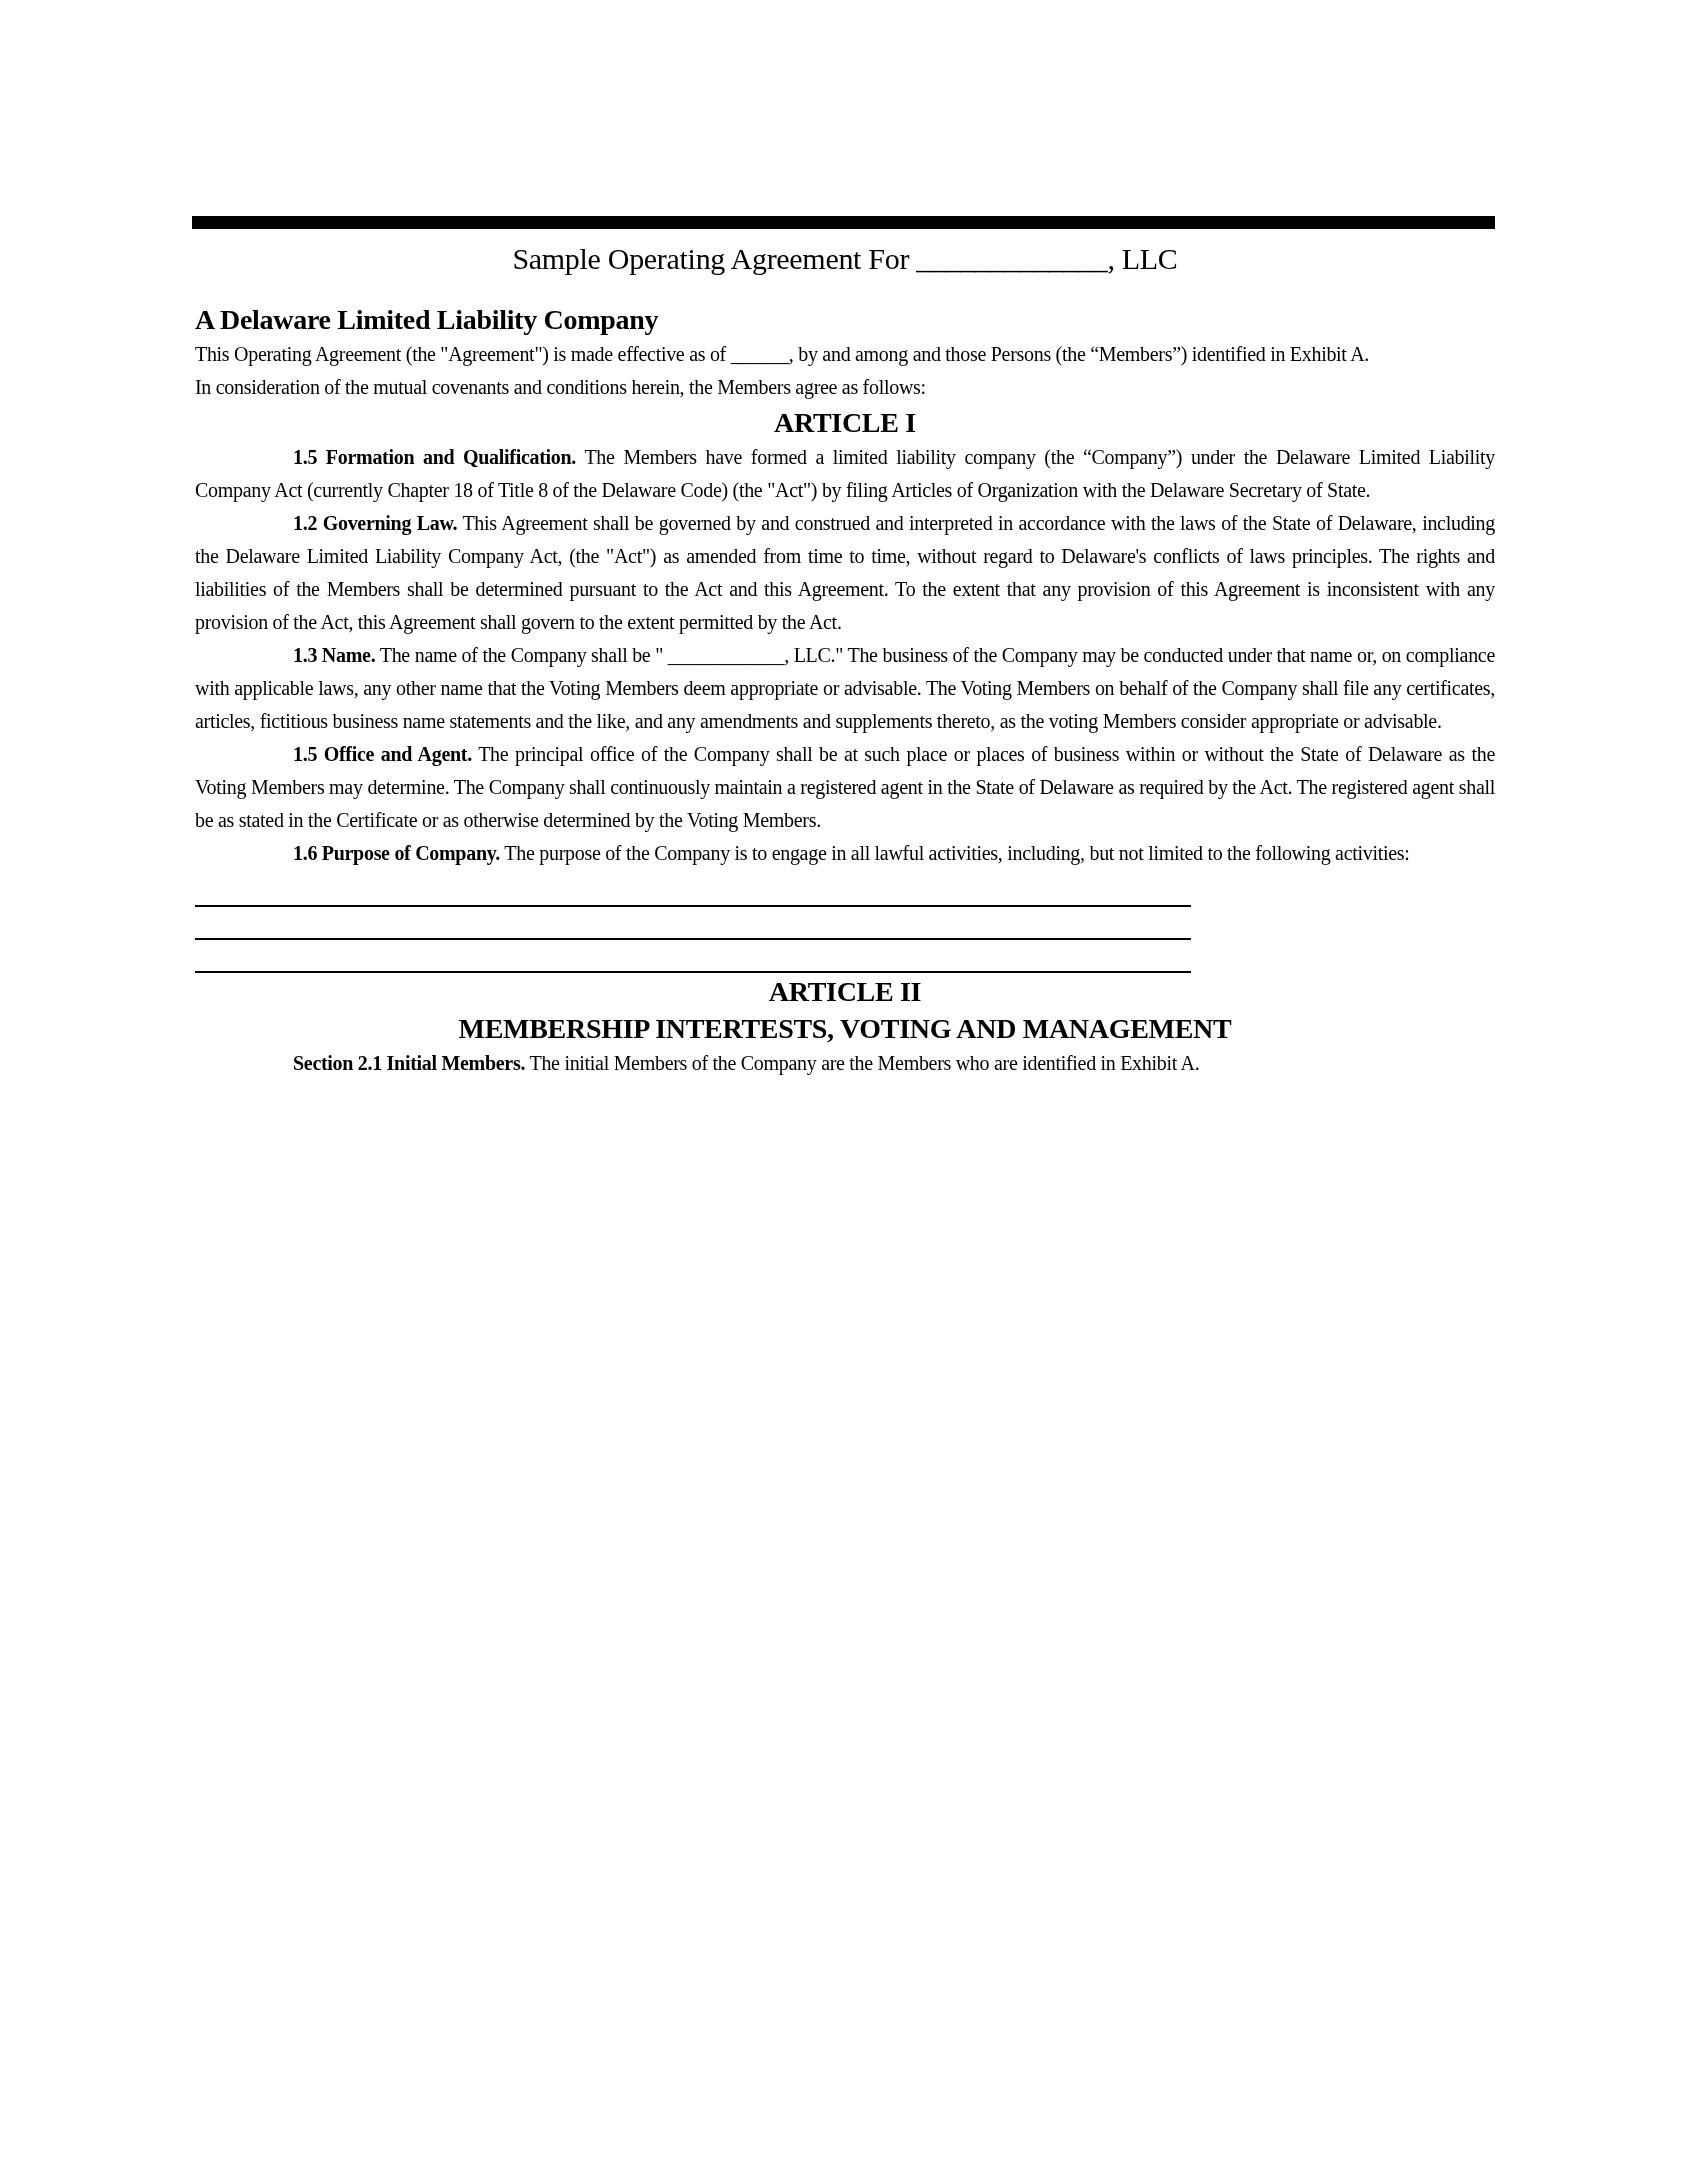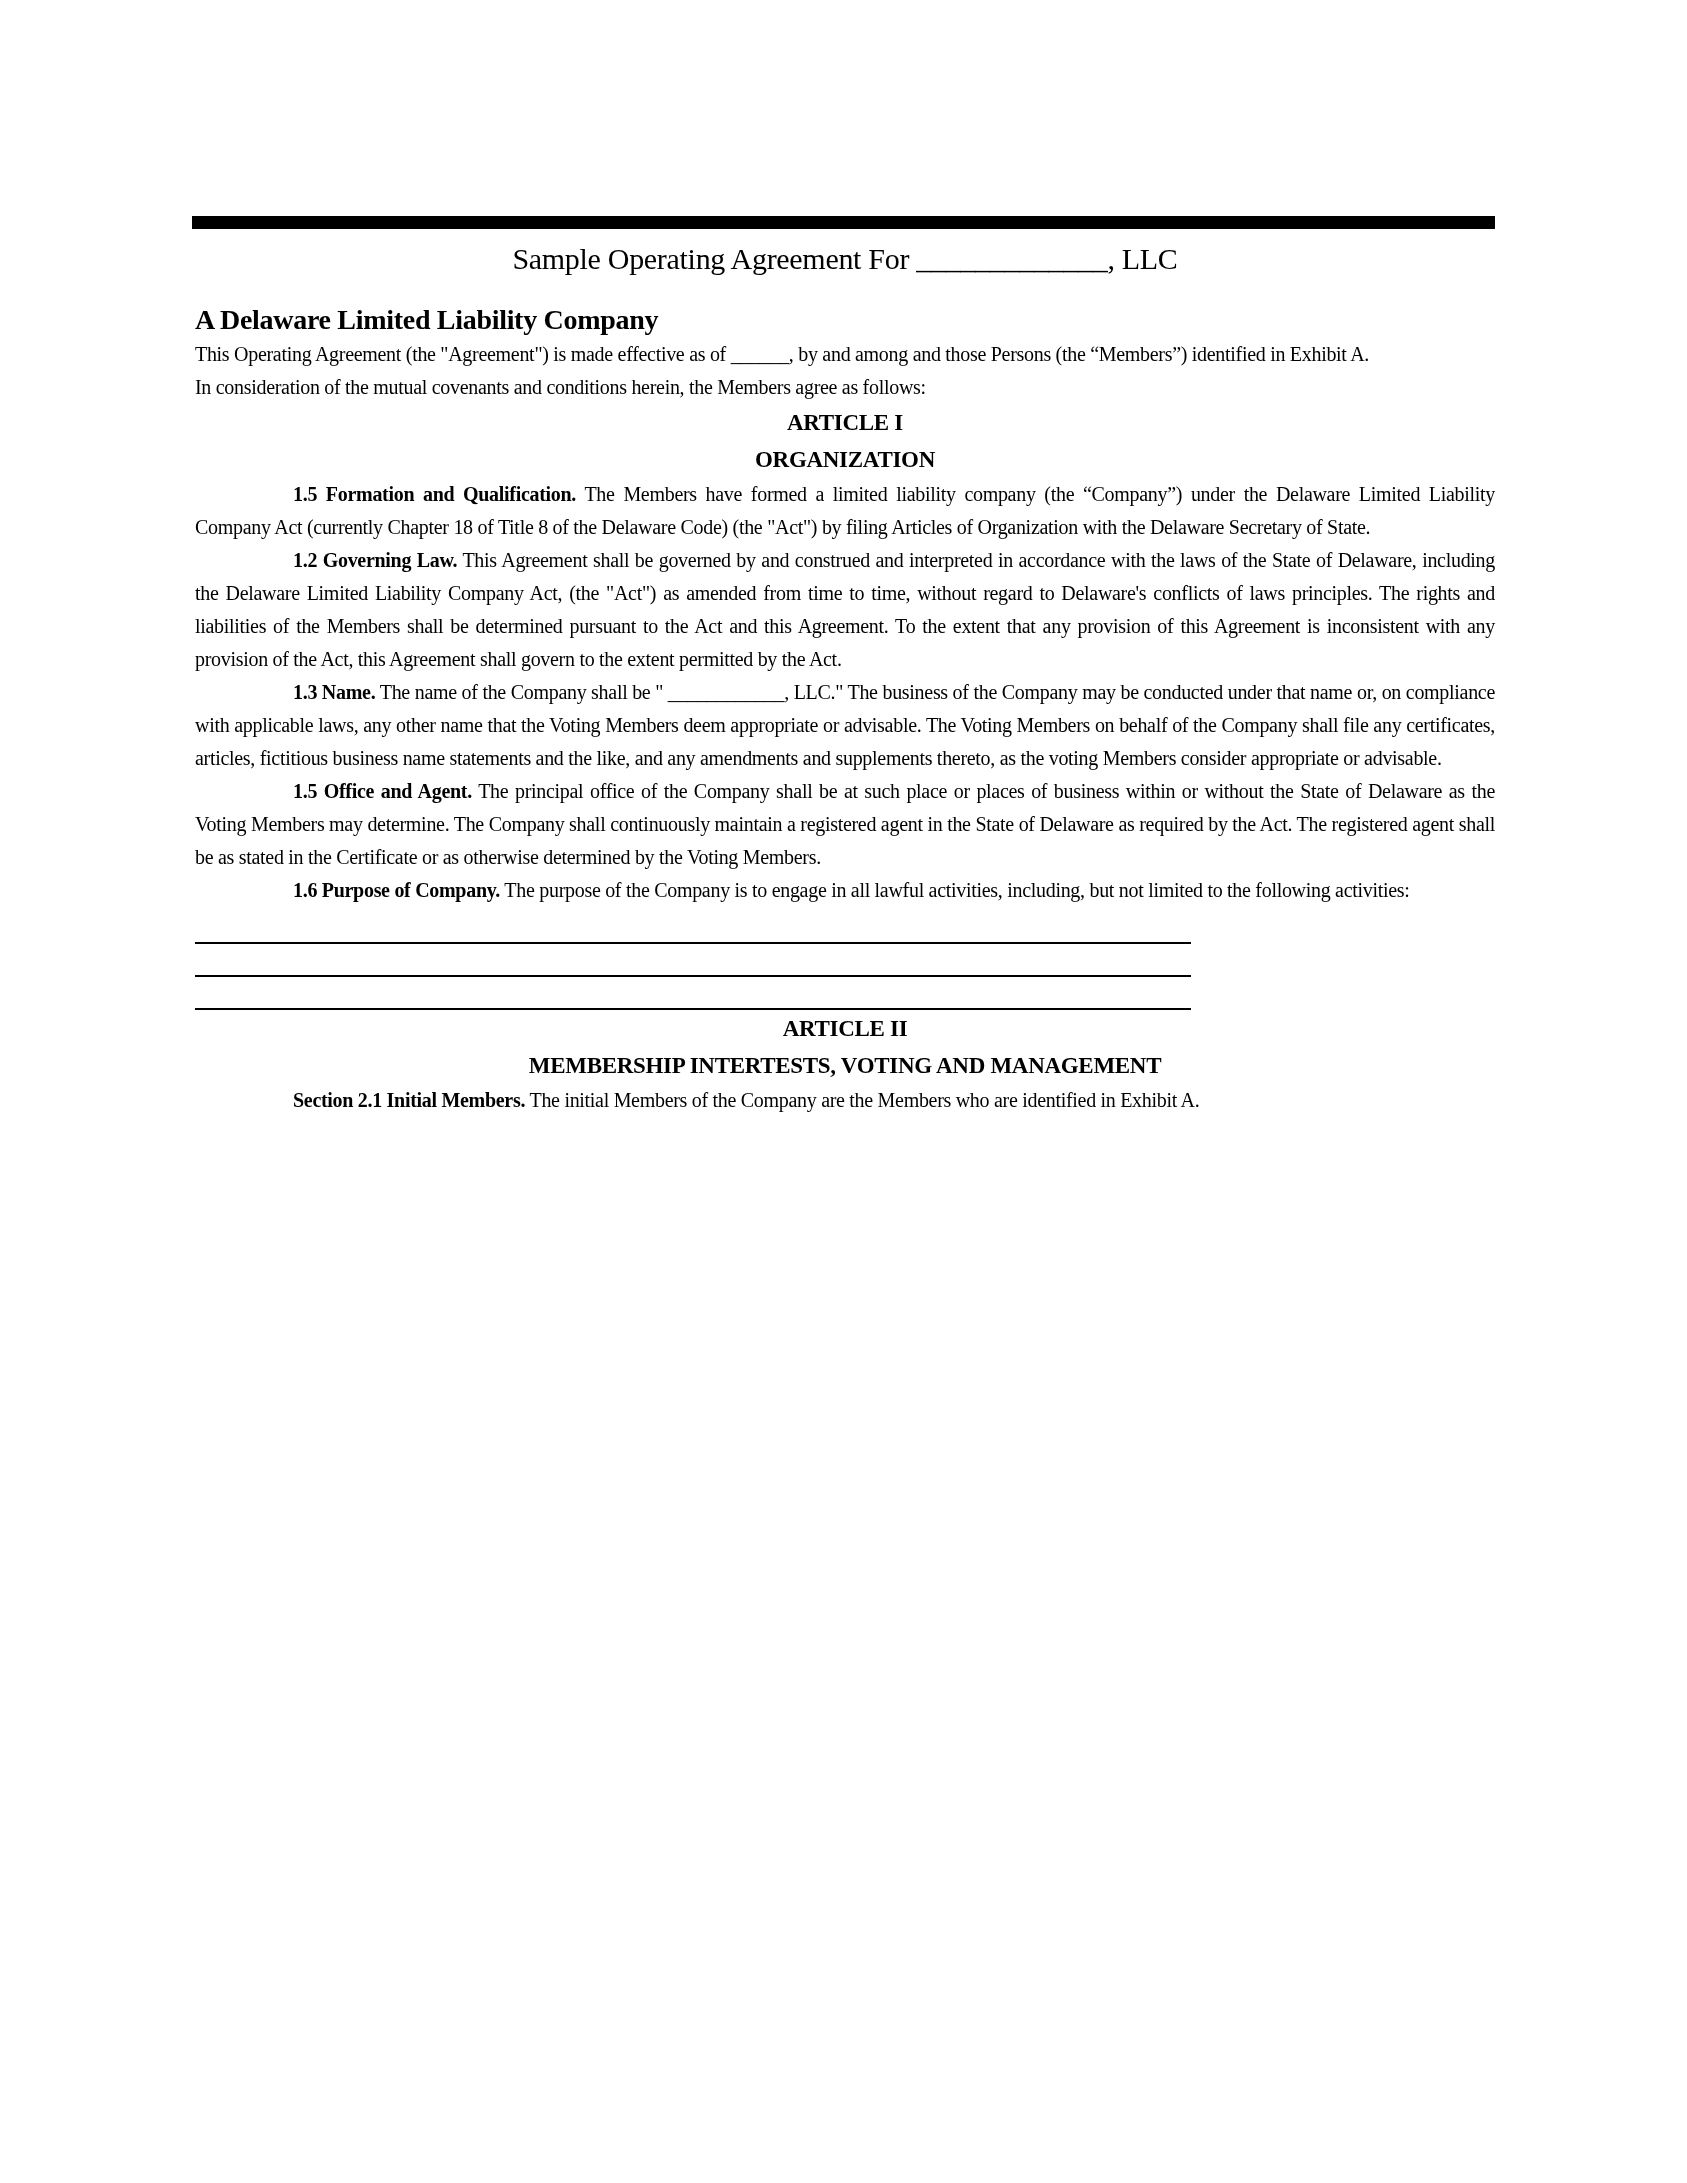--- a/index.html
+++ b/index.html
@@ -47,21 +47,21 @@
     text-align: justify;
     margin: 0;
   }
   p.sec-par {
     text-indent: 98px;
   }
   .lead {
     font-weight: bold;
   }
   h3.article-heading {
-    font-size: 23px;
+    font-size: 28px;
     line-height: 37px;
     font-weight: bold;
     text-align: center;
     margin: 0;
     letter-spacing: -0.3px;
   }
   .fill-line {
     width: 996px;
     height: 33px;
     border-bottom: 2.6px solid #000000;
@@ -89,21 +89,20 @@
   <h1 class="doc-title">Sample Operating Agreement For _____________, LLC</h1>
 
   <h2 class="doc-subtitle">A Delaware Limited Liability Company</h2>
 
   <p class="body-par mt-24">This Operating Agreement (the "Agreement") is made effective as of ______, by and among and those Persons (the “Members”) identified in Exhibit A.</p>
 
   <p class="body-par mt-21">In consideration of the mutual covenants and conditions herein, the Members agree as follows:</p>
 
   <h3 class="article-heading mt-66">ARTICLE I</h3>
 
-  <h3 class="article-heading mt-19">ORGANIZATION</h3>
 
   <p class="body-par sec-par mt-26"><span class="lead">1.5 Formation and Qualification.</span> <span>The Members have formed a limited liability company (the “Company”) under the Delaware Limited Liability Company Act (currently Chapter 18 of Title 8 of the Delaware Code) (the "Act") by filing Articles of Organization with the Delaware Secretary of State.</span></p>
 
   <p class="body-par sec-par mt-29"><span class="lead">1.2 Governing Law.</span> <span>This Agreement shall be governed by and construed and interpreted in accordance with the laws of the State of Delaware, including the Delaware Limited Liability Company Act, (the "Act") as amended from time to time, without regard to Delaware's conflicts of laws principles. The rights and liabilities of the Members shall be determined pursuant to the Act and this Agreement. To the extent that any provision of this Agreement is inconsistent with any provision of the Act, this Agreement shall govern to the extent permitted by the Act.</span></p>
 
   <p class="body-par sec-par mt-23"><span class="lead">1.3 Name.</span> <span>The name of the Company shall be " ____________, LLC." The business of the Company may be conducted under that name or, on compliance with applicable laws, any other name that the Voting Members deem appropriate or advisable. The Voting Members on behalf of the Company shall file any certificates, articles, fictitious business name statements and the like, and any amendments and supplements thereto, as the voting Members consider appropriate or advisable.</span></p>
 
 
   <p class="body-par sec-par mt-26"><span class="lead">1.5 Office and Agent.</span> <span>The principal office of the Company shall be at such place or places of business within or without the State of Delaware as the Voting Members may determine. The Company shall continuously maintain a registered agent in the State of Delaware as required by the Act. The registered agent shall be as stated in the Certificate or as otherwise determined by the Voting Members.</span></p>
 

